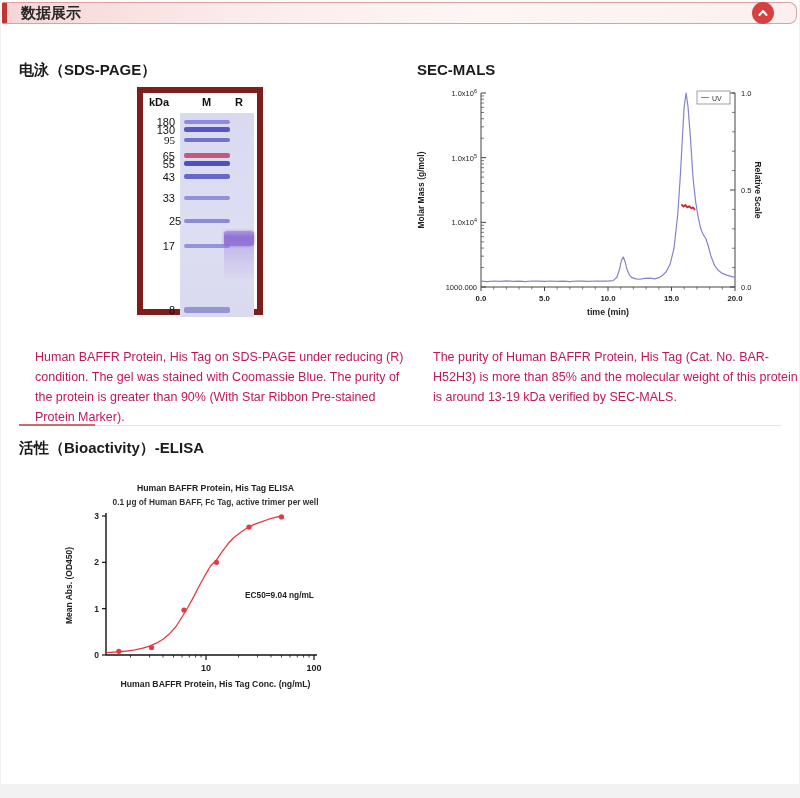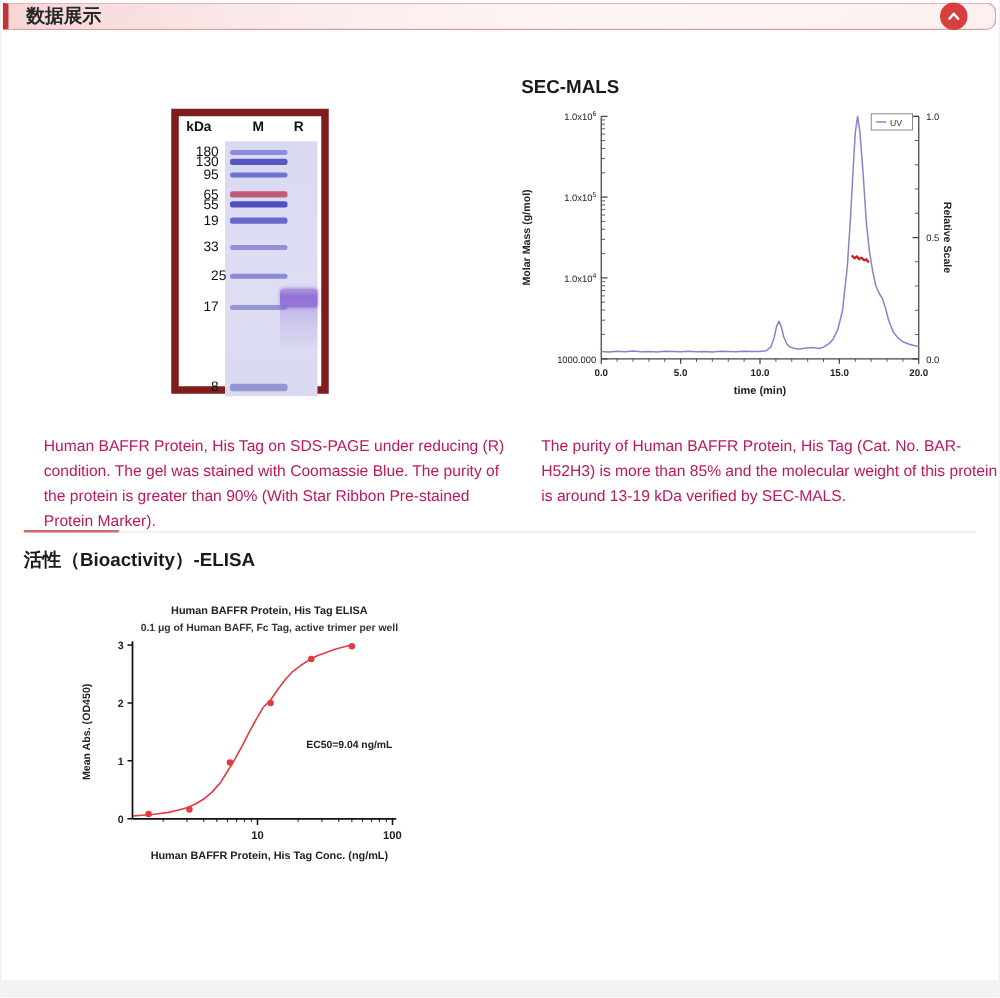--- a/index.html
+++ b/index.html
@@ -48,37 +48,38 @@
 
   <div class="sec-header">
     <span class="title">数据展示</span>
     <button class="collapse-btn">
       <svg width="14" height="14" viewBox="0 0 14 14">
         <polyline points="3.5,9 7,5 10.5,9" fill="none" stroke="#fff" stroke-width="2" stroke-linecap="round" stroke-linejoin="round"></polyline>
       </svg>
     </button>
   </div>
 
+  <h3 class="blockhead" style="left:18px;top:61px;">电泳（SDS-PAGE）</h3>
 
   <div class="gel-box" id="gel">
       <div class="gel-strip"></div>
       <div class="gel-label" style="left: 6px;">kDa</div>
       <div class="gel-label" style="left: 59px;">M</div>
       <div class="gel-label" style="left: 92px;">R</div>
       <div class="ladder-label" style="left: 2px; top: 29px;">180</div>
       <div class="mband" style="left: 41px; top: 27px; width: 46px; height: 4px; background: rgb(140, 140, 218);"></div>
       <div class="ladder-label" style="left: 2px; top: 36.5px;">130</div>
       <div class="mband" style="left: 41px; top: 34px; width: 46px; height: 5px; background: rgb(87, 87, 195);"></div>
-      <div class="ladder-label" style="left: 2px; top: 47px;">95</div>
+      <div class="ladder-label" style="left: 2px; top: 47px; font-family: Liberation Serif, serif;">95</div>
       <div class="mband" style="left: 41px; top: 45px; width: 46px; height: 4px; background: rgb(113, 113, 206);"></div>
       <div class="ladder-label" style="left: 2px; top: 62.5px;">65</div>
       <div class="mband" style="left: 41px; top: 60px; width: 46px; height: 5px; background: rgb(194, 90, 122);"></div>
       <div class="ladder-label" style="left: 2px; top: 70.5px;">55</div>
       <div class="mband" style="left: 41px; top: 68px; width: 46px; height: 5px; background: rgb(79, 79, 192);"></div>
-      <div class="ladder-label" style="left: 2px; top: 83.5px;">19</div>
+      <div class="ladder-label" style="left: 2px; top: 83.5px;">43</div>
       <div class="mband" style="left: 41px; top: 81px; width: 46px; height: 5px; background: rgb(104, 104, 202);"></div>
       <div class="ladder-label" style="left: 2px; top: 105px;">33</div>
       <div class="mband" style="left: 41px; top: 103px; width: 46px; height: 4px; background: rgb(145, 145, 216);"></div>
       <div class="ladder-label" style="left: 17px; top: 128px; text-align: center;">25</div>
       <div class="mband" style="left: 41px; top: 126px; width: 46px; height: 4px; background: rgb(139, 139, 213);"></div>
       <div class="ladder-label" style="left: 2px; top: 153px;">17</div>
       <div class="mband" style="left: 41px; top: 151px; width: 46px; height: 4px; background: rgb(148, 148, 216);"></div>
       <div class="ladder-label" style="left: 2px; top: 217px;">8</div>
       <div class="mband" style="left: 41px; top: 214px; width: 46px; height: 6px; background: rgb(149, 149, 210);"></div>
       <div class="smear" style="left: 81px; top: 144px; width: 30px; height: 42px; background: linear-gradient(rgba(146, 115, 214, 0.45), rgba(160, 130, 220, 0.22) 55%, rgba(170, 145, 225, 0.05));"></div>

